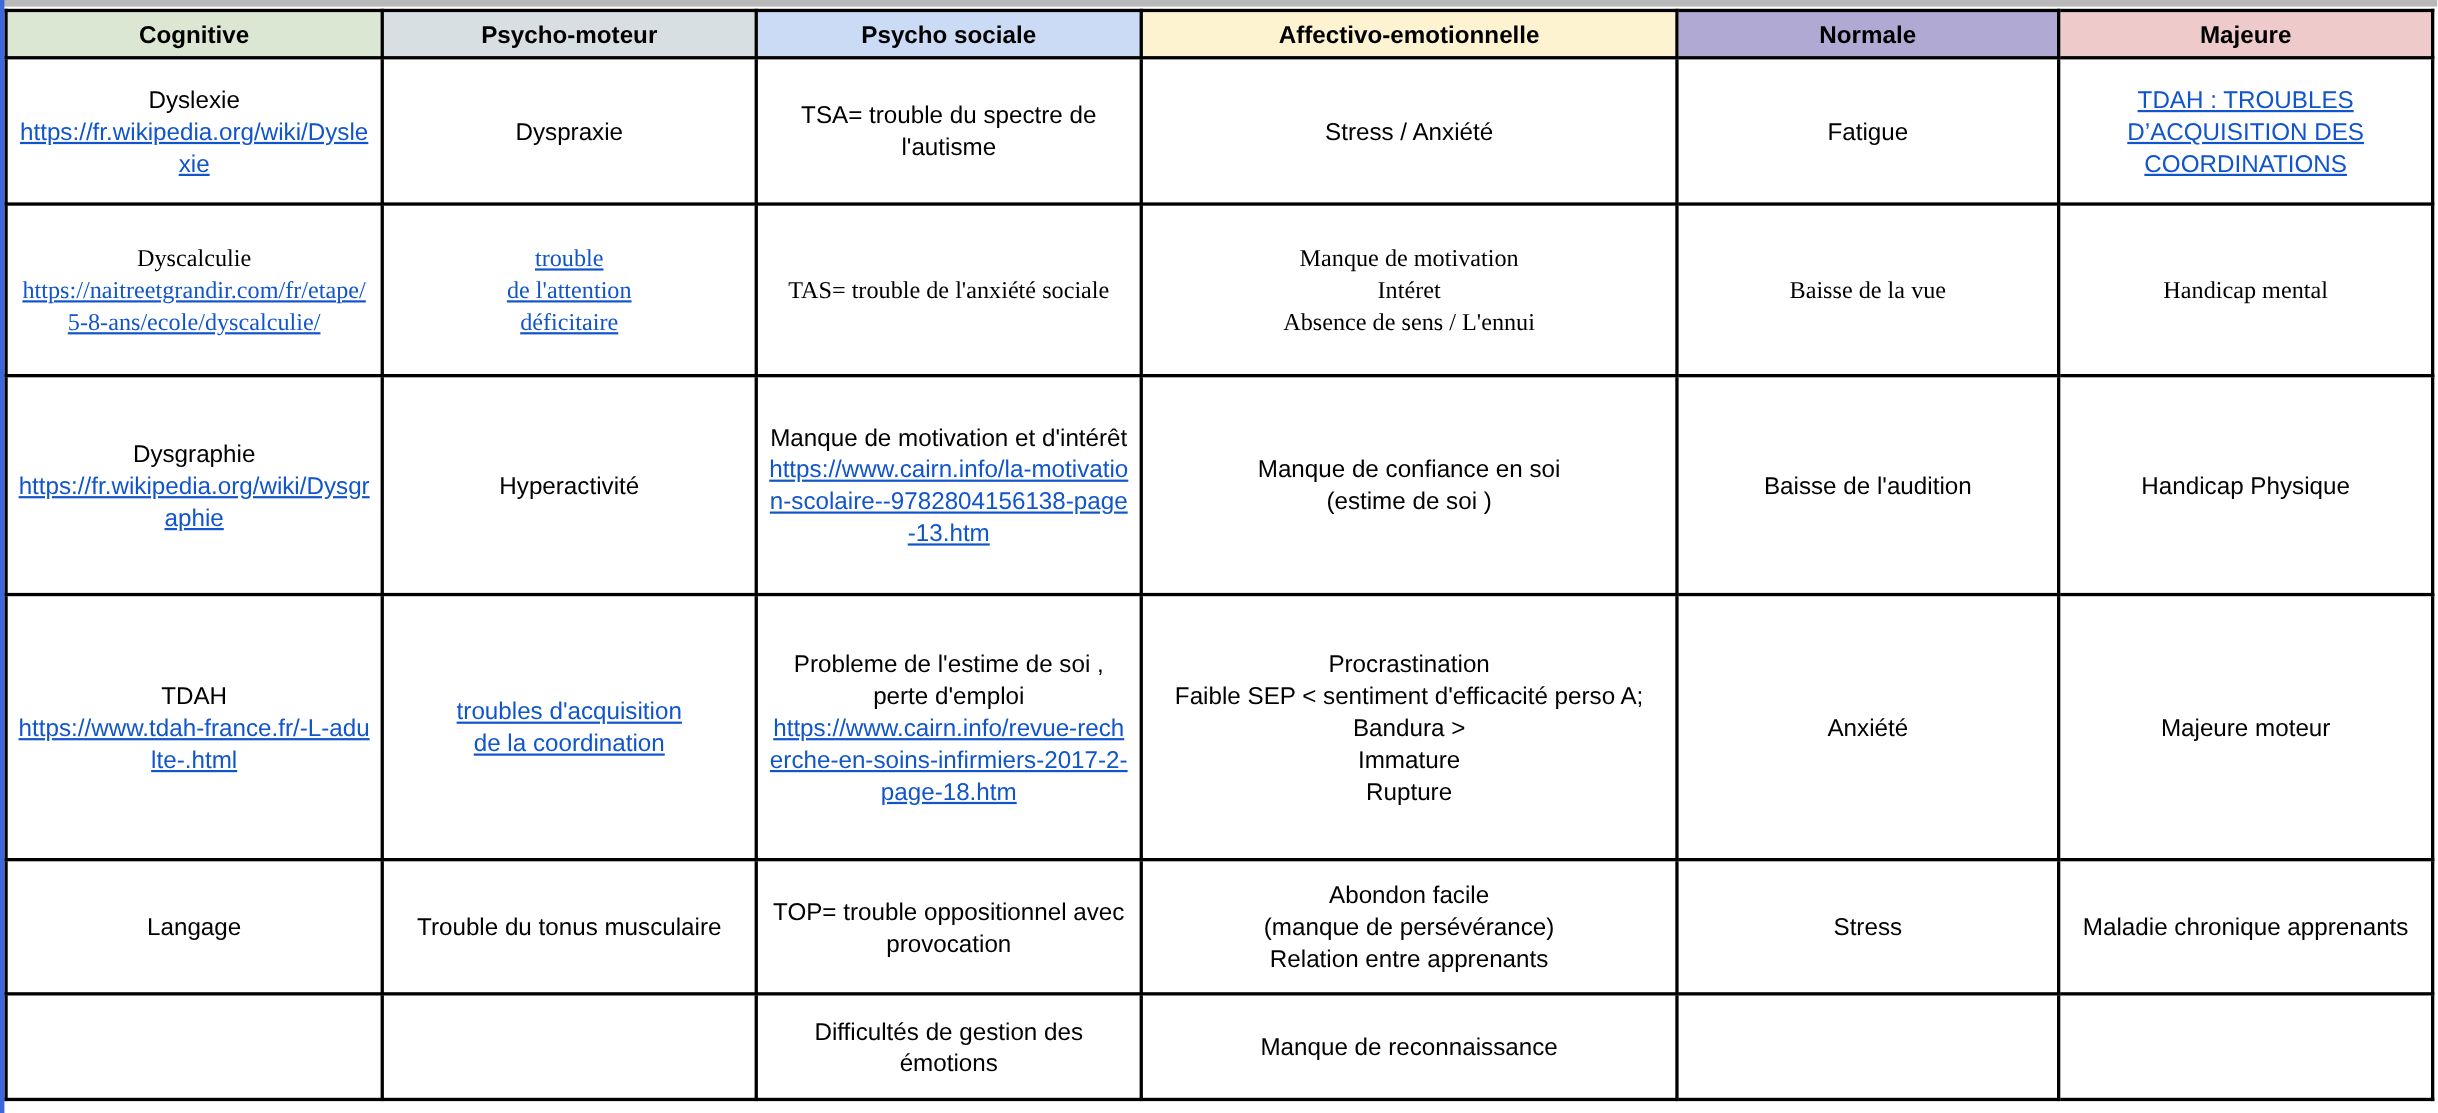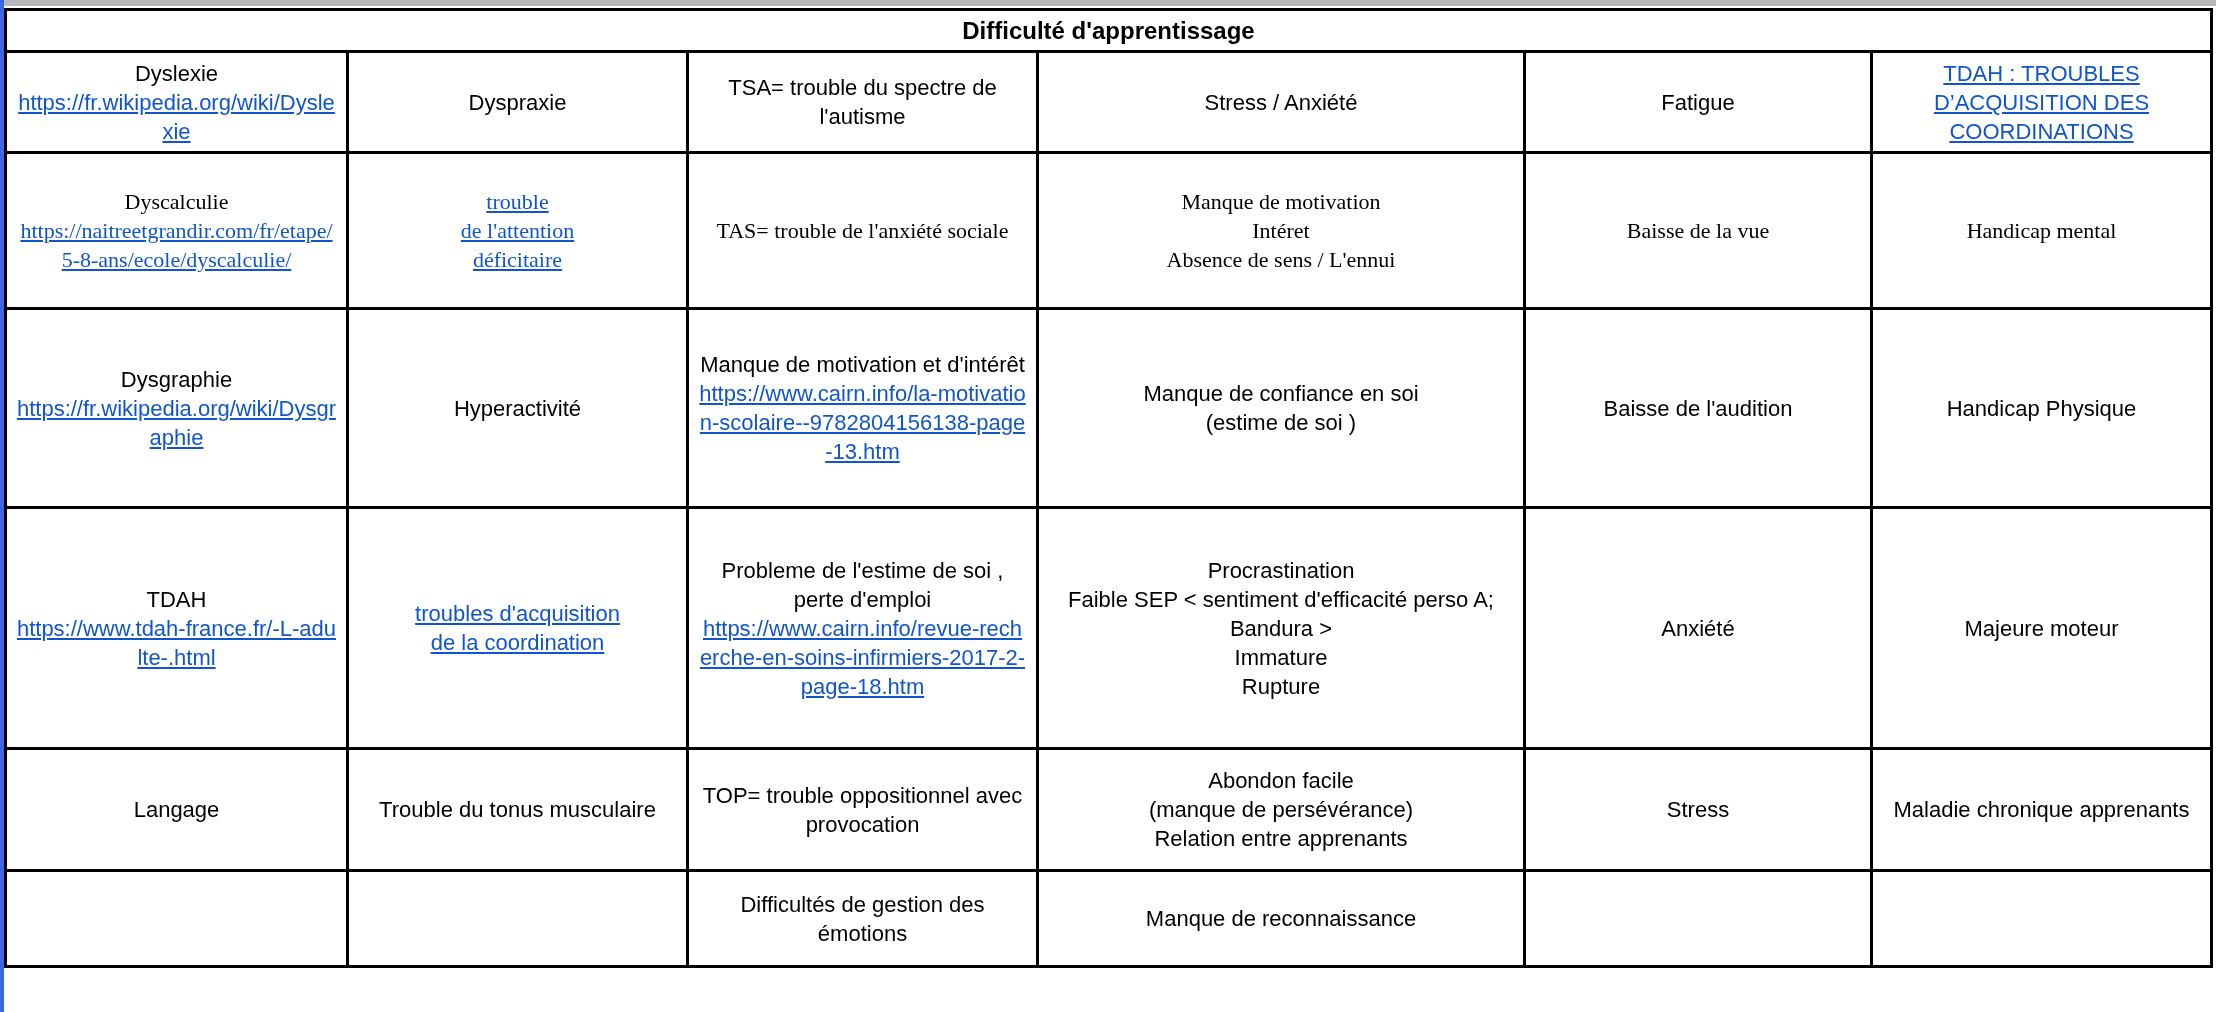--- a/index.html
+++ b/index.html
@@ -54,26 +54,31 @@
     <table>
       <colgroup>
           <col style="width: 342px;">
           <col style="width: 340px;">
           <col style="width: 350px;">
           <col style="width: 487px;">
           <col style="width: 347px;">
           <col style="width: 340px;">
         </colgroup>
       <thead>
-        <tr class="title-row">
-          <td class="title-cell" colspan="6">Difficulté d'apprentissage</td>
-        </tr>
+        <tr class="header-row">
+            <th style="background: rgb(219, 231, 210);">Cognitive</th>
+            <th style="background: rgb(215, 223, 226);">Psycho-moteur</th>
+            <th style="background: rgb(203, 218, 245);">Psycho sociale</th>
+            <th style="background: rgb(253, 243, 209);">Affectivo-emotionnelle</th>
+            <th style="background: rgb(176, 169, 211);">Normale</th>
+            <th style="background: rgb(238, 202, 203);">Majeure</th>
+          </tr>
       </thead>
       <tbody>
-          <tr style="height: 101px;">
+          <tr style="height: 133px;">
             <td>
               <span class="seg">Dyslexie</span>
               <a href="#" class="url seg">https://fr.wikipedia.org/wiki/Dyslexie</a>
             </td>
             <td>
               <span class="seg">Dyspraxie</span>
             </td>
             <td>
               <span class="seg">TSA= trouble du spectre de l'autisme</span>
             </td>

